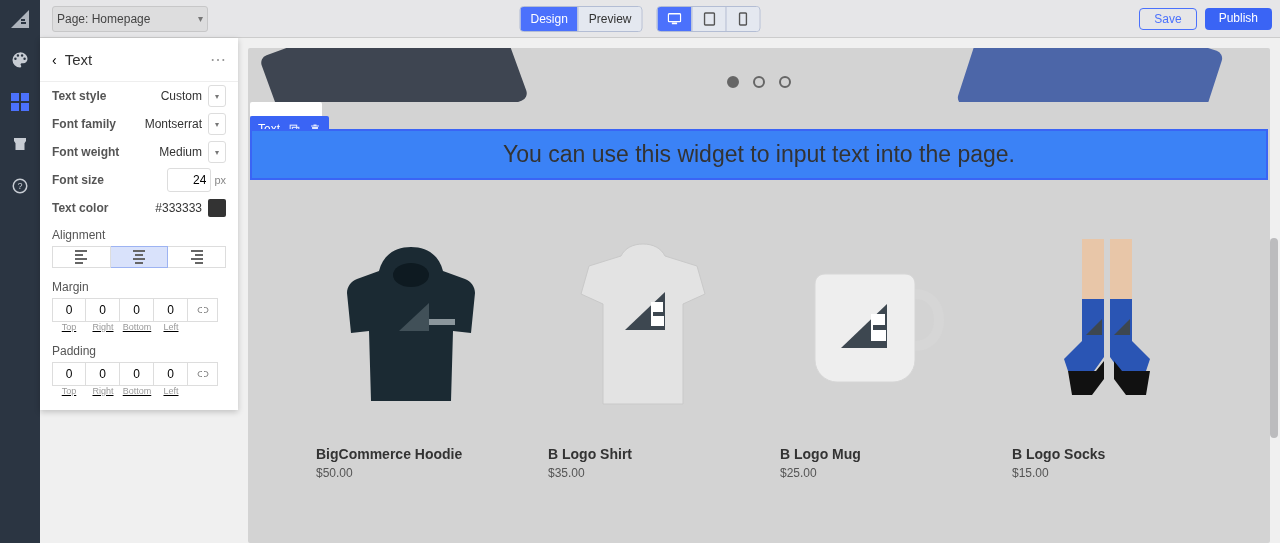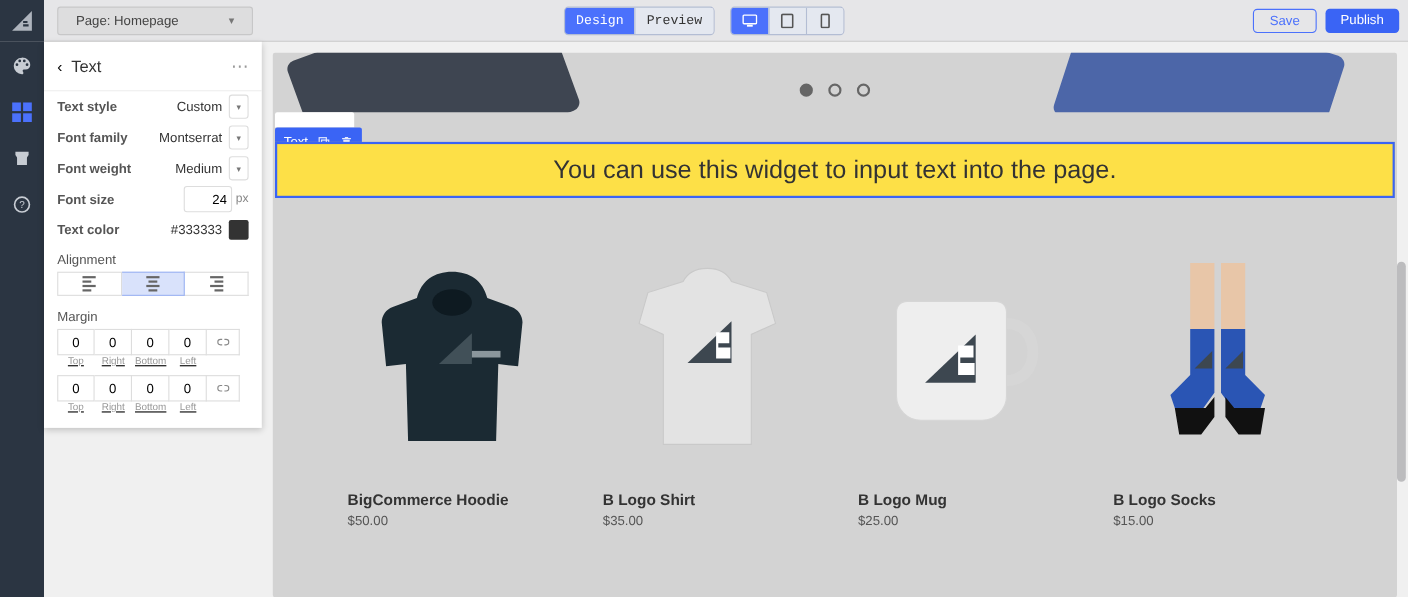--- a/index.html
+++ b/index.html
@@ -1,25 +1,25 @@
 <!DOCTYPE html>
 <html><head>
 <meta charset="utf-8">
 <style>
   * { box-sizing: border-box; margin: 0; padding: 0; }
   body { font-family: -apple-system, BlinkMacSystemFont, "Segoe UI", Arial, sans-serif; background:#f0f0f0; width:1280px; height:543px; overflow:hidden; position:relative;}
   
   
   .topbar { position:absolute; top:0; left:0; right:0; height:38px; background:#e6e6e8; border-bottom:1px solid #ccc; display:flex; align-items:center; padding:0 8px; z-index:10;}
   .logo-block { width:40px; height:38px; background:#2b3542; margin:-8px 8px -8px -8px; display:flex; align-items:center; justify-content:center; }
-  .page-select { height:26px; width:178px; background:#ddddde; border:1px solid #c7c7c8; border-radius:3px; padding:0 16px; font-size:12px; color:#444; display:flex; align-items:center; justify-content:space-between; margin-left:4px;}
+  .page-select { height:26px; width:156px; background:#ddddde; border:1px solid #c7c7c8; border-radius:3px; padding:0 4px; font-size:12px; color:#444; display:flex; align-items:center; justify-content:space-between; margin-left:4px;}
   .caret { font-size:10px; color:#777;}
   .center-controls { position:absolute; left:50%; transform:translateX(-50%); display:flex; align-items:center; gap:14px;}
   .seg { display:flex; border:1px solid #b3bdd4; border-radius:4px; overflow:hidden;}
-  .seg .btn { padding:4px 10px; font-size:12px; background:#e4e8f0; color:#333; display:flex; align-items:center; justify-content:center; height:24px;font-family:Liberation Mono, monospace;}
+  .seg .btn { padding:4px 10px; font-size:12px; background:#e4e8f0; color:#333; display:flex; align-items:center; justify-content:center; height:24px;}
   .seg .btn.active { background:#4b71fc; color:#fff;}
   .seg .btn + .btn { border-left:1px solid #b3bdd4;}
   .device .btn { width:34px;}
   .right-controls { margin-left:auto; display:flex; gap:8px;}
   .btn-outline { padding:3px 14px; font-size:12px; border:1px solid #4b71fc; color:#4b71fc; border-radius:4px; background:transparent;}
   .btn-primary { padding:3px 14px; font-size:12px; background:#3a64f5; color:#fff; border-radius:4px; border:none;}
   
   
   .sidebar { position:absolute; left:0; top:0; bottom:0; width:40px; background:#2b3542; display:flex; flex-direction:column; align-items:center; padding-top:48px; gap:18px; z-index:5;}
   .sidebar .sb-item { width:24px; height:24px; display:flex; align-items:center; justify-content:center; color:#c7ccd3;}
@@ -59,21 +59,21 @@
   .shirt-right { position:absolute; right:60px; top:-35px; width:240px; height:130px; background:#4c66a8; transform:rotate(18deg); border-radius:8px;}
   .hero-dots { position:absolute; left:50%; top:28px; transform:translateX(-50%); display:flex; gap:14px;}
   .dot { width:12px; height:12px; border-radius:50%; border:2px solid #666;}
   .dot.solid { background:#666;}
   
   .element-widget { position:absolute; top:54px; left:0; right:0; }
   .widget-tab-wrap { position:absolute; top:0; left:2px; display:flex;}
   .widget-tab-wrap .whitecap { width:72px; height:14px; background:#fff; border-radius:2px 2px 0 0;}
   .widget-label { position:absolute; left:2px; top:14px; height:26px; background:#3a64f5; color:#fff; display:flex; align-items:center; padding:0 8px; gap:8px; font-size:12px; border-radius:2px;}
   .widget-label .wicon { opacity:0.85; display:flex; align-items:center;}
-  .text-frame { position:absolute; top:27px; left:2px; right:2px; background:#fde047; border:2px solid #3a64f5; padding:10px 20px;}
+  .text-frame { position:absolute; top:27px; left:2px; right:2px; background:#3b82f6; border:2px solid #3a64f5; padding:10px 20px;}
   .text-frame .editable { font-size:23px; color:#333; text-align:center; font-weight:400;}
   .featured-h { text-align:center; font-size:24px; color:#333; margin-top:110px; font-weight:400;}
   
   .products { display:flex; justify-content:center; gap:42px; margin-top:44px; padding:0 70px;}
   .product { width:190px;}
   .prod-img { width:190px; height:190px; display:flex; align-items:center; justify-content:center; position:relative;}
   .prod-title { font-size:14px; font-weight:700; color:#333; margin-top:26px;}
   .prod-price { font-size:12px; color:#555; margin-top:4px;}
 
   .scrollbar { position:absolute; right:2px; top:200px; width:8px; height:200px; background:#bcbcbe; border-radius:4px;}
@@ -237,20 +237,21 @@
           <path stroke="#888" stroke-width="2" fill="none" d="M10 7H7a5 5 0 000 10h3M14 7h3a5 5 0 010 10h-3"></path>
         </svg>
       </div>
   </div>
   <div class="sub-row">
     <span>Top</span>
     <span>Right</span>
     <span>Bottom</span>
     <span>Left</span>
   </div>
+  <div class="section-label">Padding</div>
   <div class="box-row">
     <div class="box-in">0</div>
     <div class="box-in">0</div>
     <div class="box-in">0</div>
     <div class="box-in">0</div>
     <div class="link-in">
         <svg width="12" height="12" viewBox="0 0 24 24">
           <path stroke="#888" stroke-width="2" fill="none" d="M10 7H7a5 5 0 000 10h3M14 7h3a5 5 0 010 10h-3"></path>
         </svg>
       </div>

